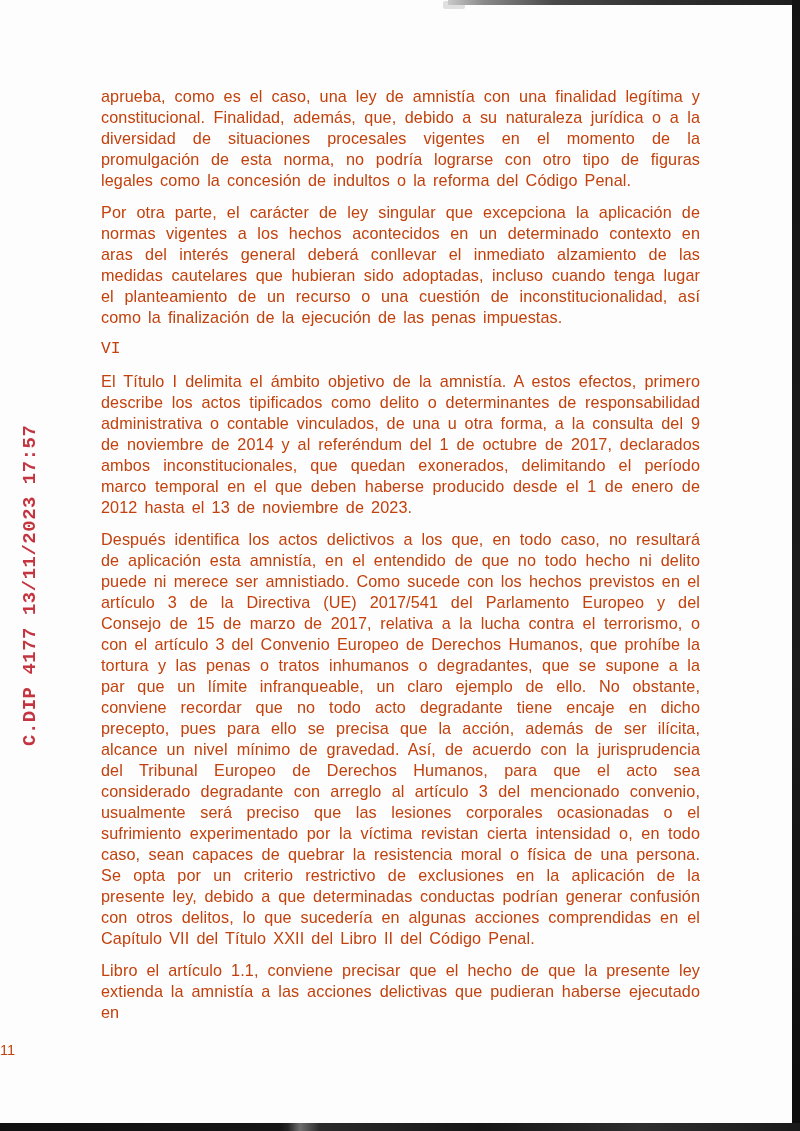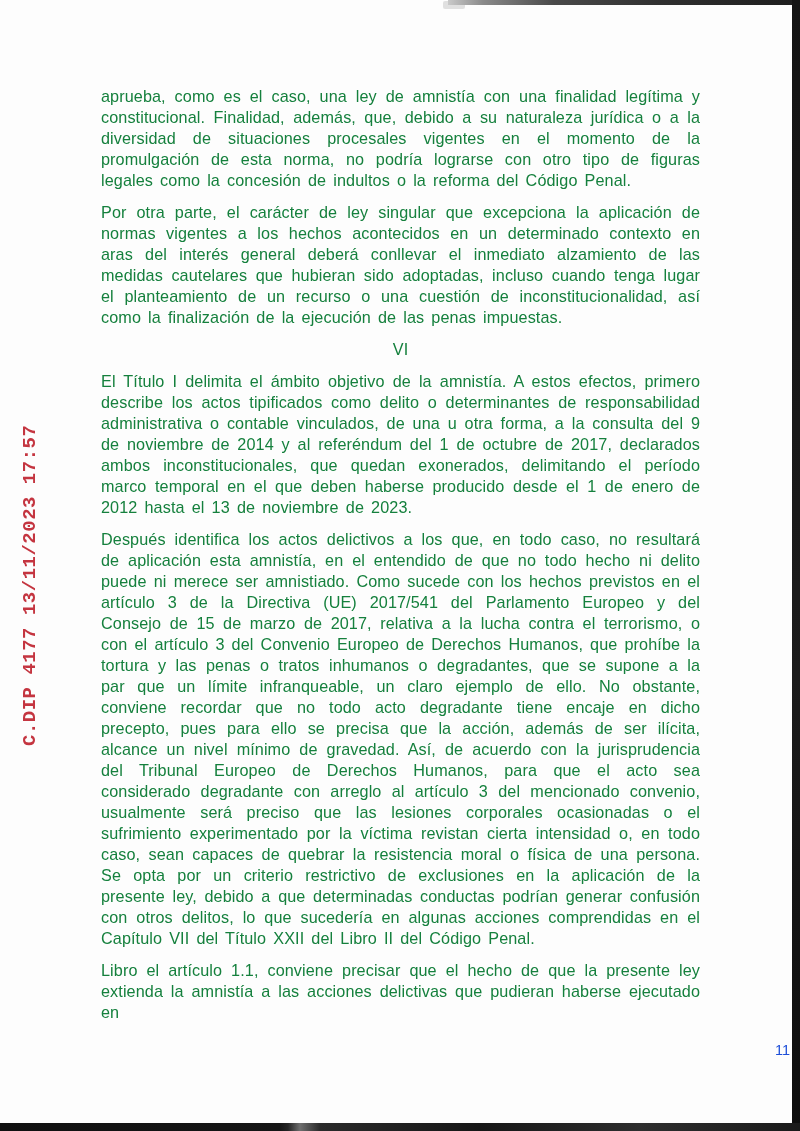--- a/index.html
+++ b/index.html
@@ -54,43 +54,44 @@
     font-weight: bold;
     letter-spacing: 0.5px;
     color: #c43540;
   }
   
   .content {
     position: absolute;
     left: 101px;
     top: 86px;
     width: 599px;
-    color: #15803d;
+    color: #c2410c;
     font-size: 16.2px;
     line-height: 21px;
     text-align: justify;
     letter-spacing: 0.1px;
     word-spacing: 2.5px;
   }
   .content p {
     margin: 0 0 11px 0;
   }
   .section-heading {
-    text-align: center;
+    text-align: left;
     margin: 12px 0 14px 0;
     word-spacing: normal;
+    font-family: Liberation Mono, monospace;
   }
   .page-number {
     position: absolute;
     left: 0;
     top: 1042px;
     width: 790px;
-    text-align: right;
+    text-align: left;
     font-size: 14.5px;
-    color: #1d4ed8;
+    color: #c2410c;
   }
 </style>
 </head>
 <body>
 
 <div>
 
   <div class="scan-smudge"></div>
   <div class="scan-bar-top"></div>
   <div class="scan-bar-right"></div>

